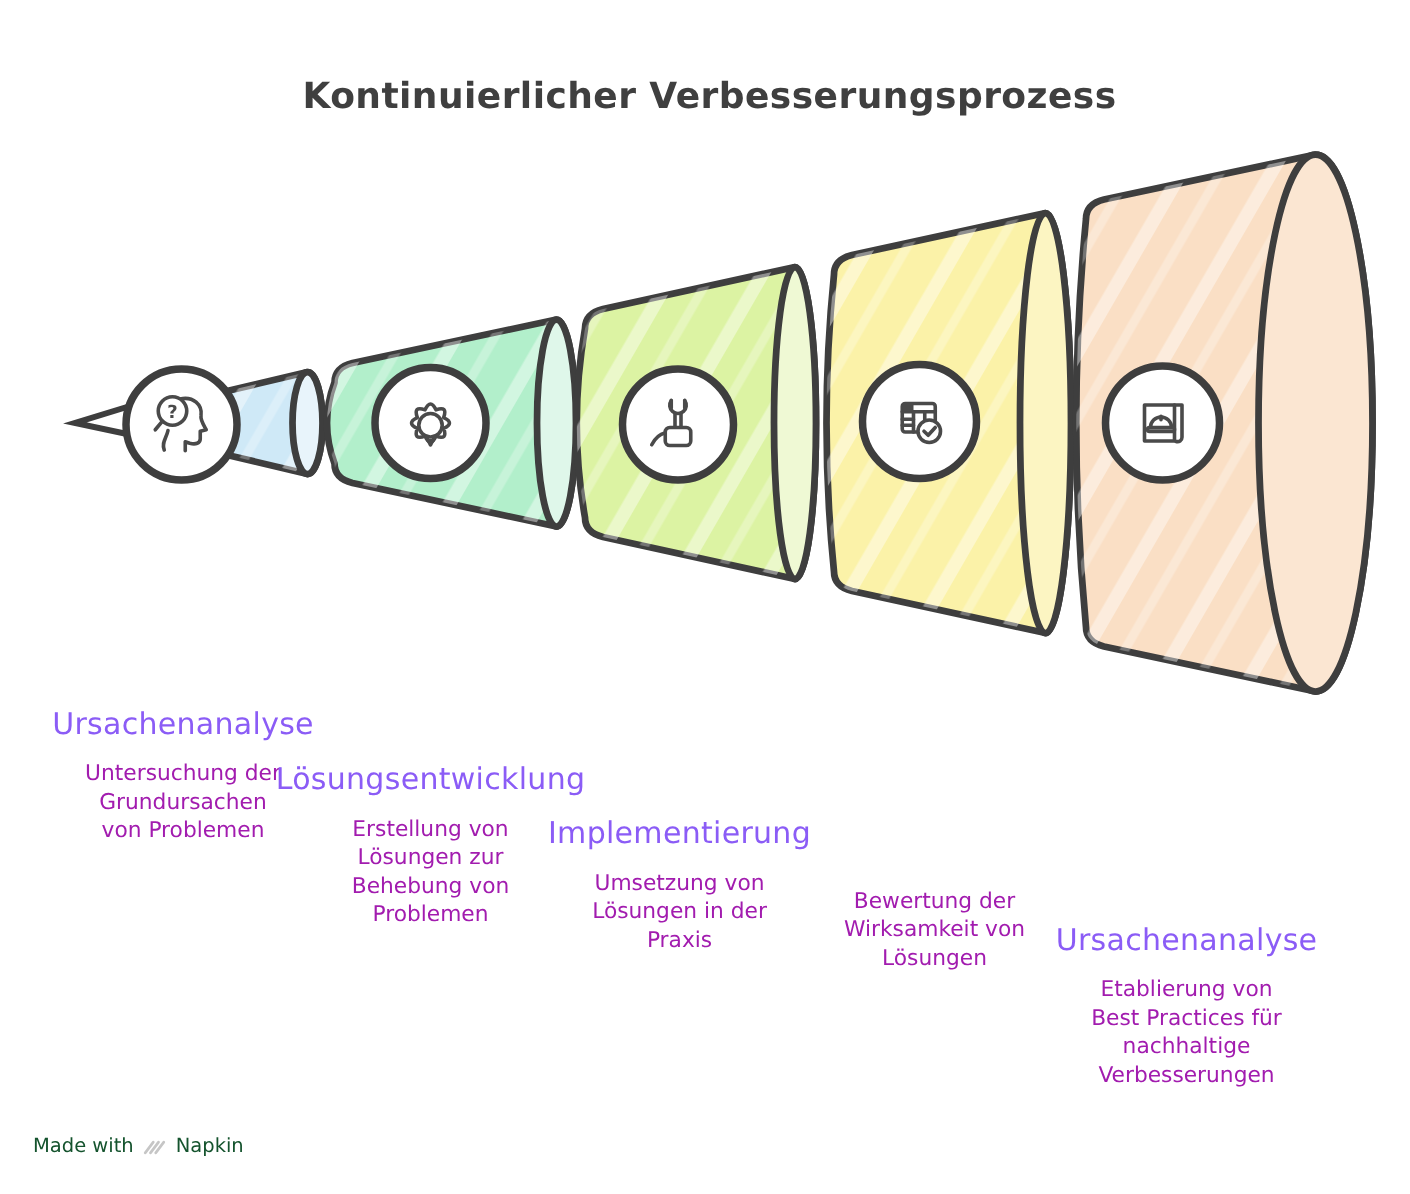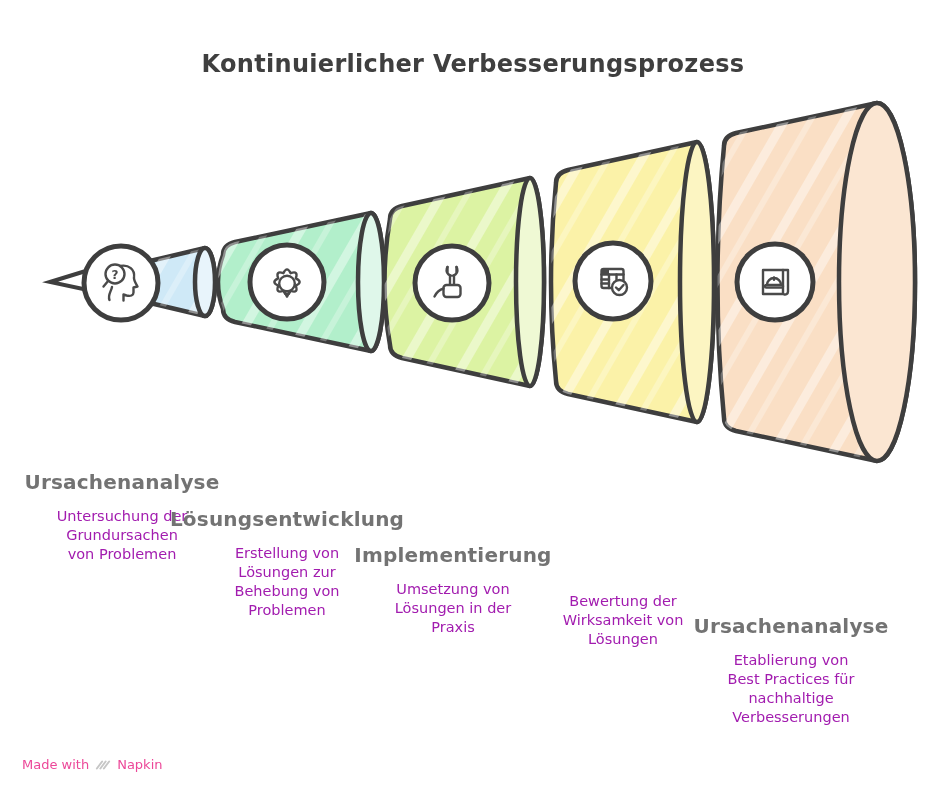--- a/index.html
+++ b/index.html
@@ -7,33 +7,33 @@
     position:relative;width:940px;height:796px;background:#ffffff;overflow:hidden;
     font-family:"DejaVu Sans","Liberation Sans",sans-serif;
   }
   .title{
     position:absolute;top:50px;left:473px;transform:translateX(-50%);
     font-size:24px;font-weight:bold;color:#3f3f3f;white-space:nowrap;letter-spacing:.3px;
   }
   .funnel-svg{position:absolute;left:0;top:0;}
   .stage-block{position:absolute;transform:translateX(-50%);width:240px;text-align:center;}
   .stage-block h2{
-    margin:0;font-size:20px;font-weight:bold;color:#737373;letter-spacing:.2px;white-space:nowrap;
+    margin:0;font-size:20px;font-weight:normal;color:#8b5cf6;letter-spacing:.2px;white-space:nowrap;
   }
   .stage-block p{
     margin:13px 0 0 0;font-size:14.5px;color:#a21caf;line-height:1.32;white-space:pre-line;
   }
   .sb1{left:122px;top:470px}
   .sb2{left:287px;top:507px}
   .sb3{left:453px;top:543px}
   .sb4{left:623px;top:579px}
   .sb5{left:791px;top:614px}
   .footer{
     position:absolute;left:22px;top:757px;display:flex;align-items:center;gap:5px;
-    font-size:13px;color:#ec4899;
+    font-size:13px;color:#14532d;
   }
 </style>
 </head>
 <body>
 
 <div id="canvas">
 
   <div class="title">Kontinuierlicher Verbesserungsprozess</div>
 
   <svg class="funnel-svg" width="940" height="796" viewBox="0 0 940 796">

